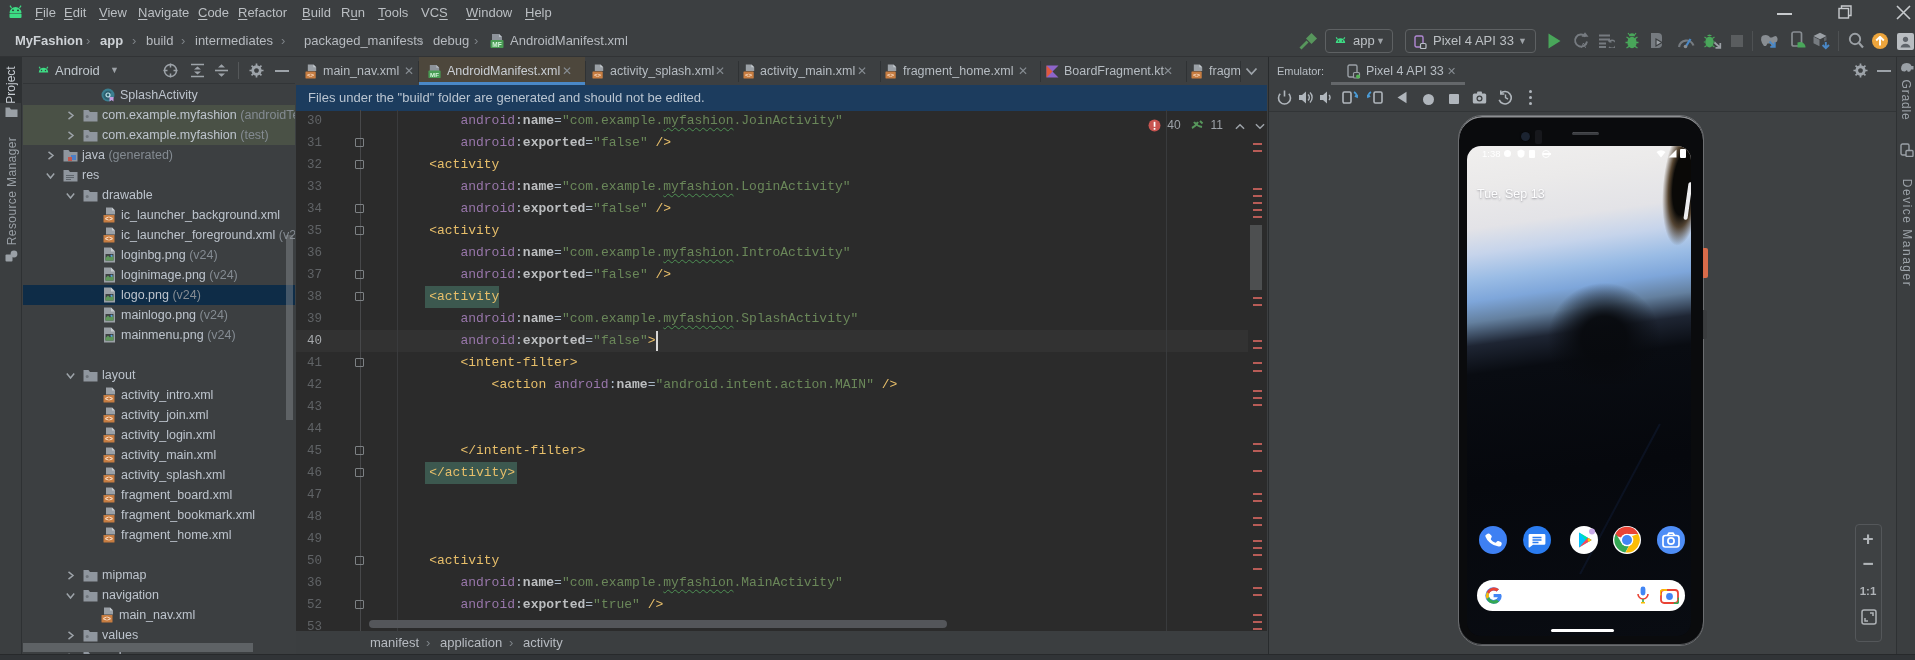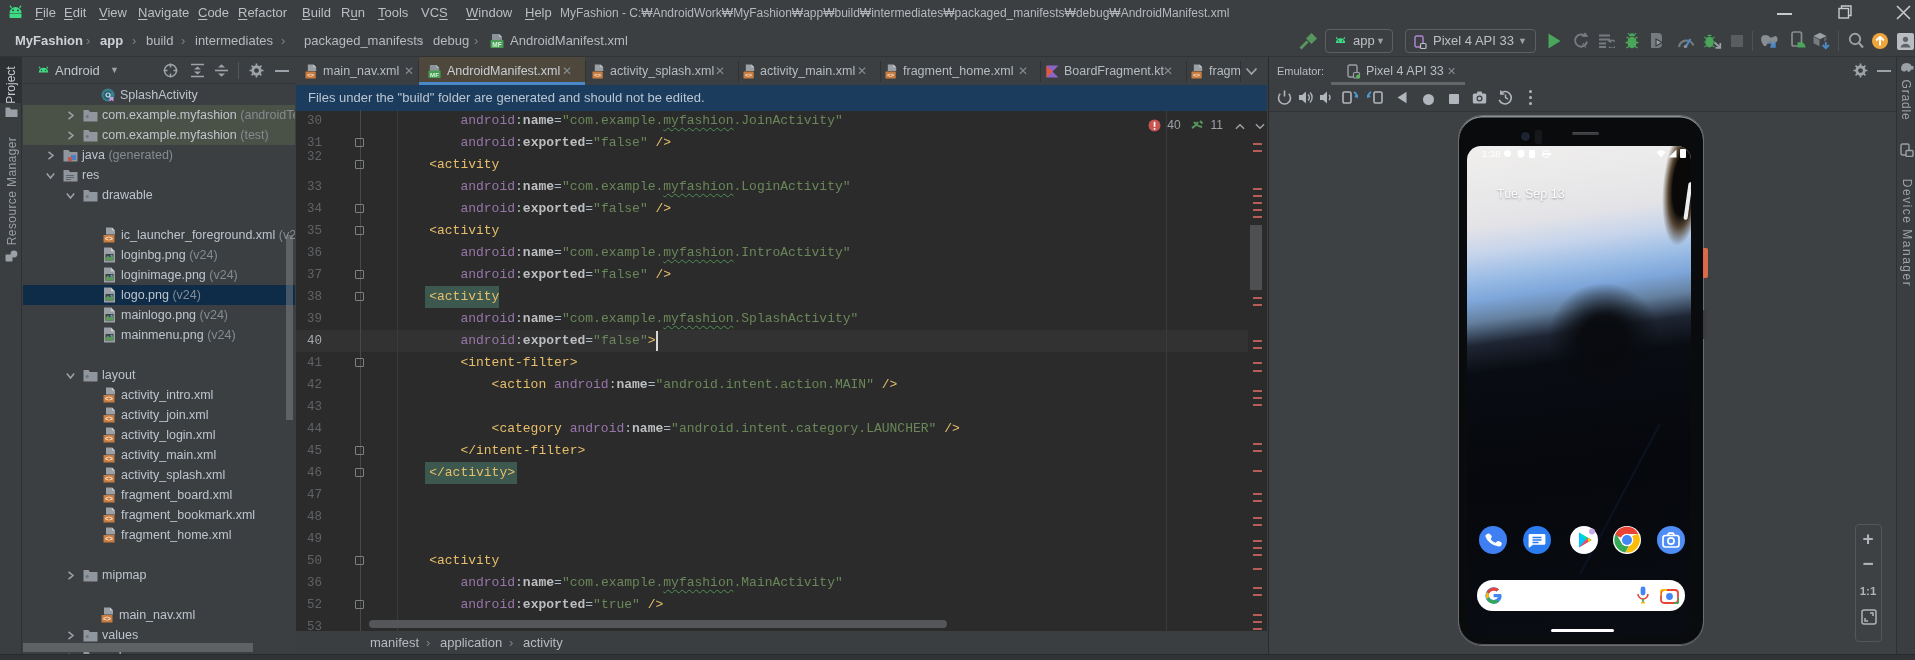--- a/index.html
+++ b/index.html
@@ -68,21 +68,20 @@
 <span class="menu" style="left:99px"><u>V</u>iew</span>
 <span class="menu" style="left:138px"><u>N</u>avigate</span>
 <span class="menu" style="left:198px"><u>C</u>ode</span>
 <span class="menu" style="left:238px"><u>R</u>efactor</span>
 <span class="menu" style="left:302px"><u>B</u>uild</span>
 <span class="menu" style="left:341px">R<u>u</u>n</span>
 <span class="menu" style="left:378px"><u>T</u>ools</span>
 <span class="menu" style="left:421px">VC<u>S</u></span>
 <span class="menu" style="left:466px"><u>W</u>indow</span>
 <span class="menu" style="left:525px"><u>H</u>elp</span>
-<span id="wtitle">MyFashion - C:₩AndroidWork₩MyFashion₩app₩build₩intermediates₩packaged_manifests₩debug₩AndroidManifest.xml</span>
 <div class="abs" style="left:1777px;top:13px;width:15px;height:1.5px;background:#c7cacd"></div>
 <svg class="abs" style="left:1838px;top:5px" width="14" height="14" viewBox="0 0 14 14">
       <rect x="1" y="3.5" width="9.5" height="9.5" fill="none" stroke="#c7cacd" stroke-width="1.4"></rect>
       <path d="M3.5 3.5 v-2.5 h9.5 v9.5 h-2.5" fill="none" stroke="#c7cacd" stroke-width="1.4"></path>
     </svg>
 <svg class="abs" style="left:1896px;top:5px" width="15" height="15" viewBox="0 0 15 15">
       <path d="M1 1 L14 14 M14 1 L1 14" stroke="#c7cacd" stroke-width="1.6"></path>
     </svg>
 </div>
 <div id="toolbar">
@@ -288,20 +287,29 @@
 <div class="trow" style="top:128px">
         <svg class="chev" style="left:43px;top:6px" width="9" height="9" viewBox="0 0 9 9">
           <path d="M0.8 2.5 L4.5 7 L8.2 2.5" stroke="#9da3a9" stroke-width="1.5" fill="none"></path>
         </svg>
         <svg class="chev" style="left:60px;top:4px;width:15px;height:13px" viewBox="0 0 15 13">
           <path d="M0.5 1 h5 l1.5 2 h7.5 v9.5 h-14 z" fill="#8f969e"></path>
           <circle cx="4.2" cy="7.5" r="1.5" fill="#6e747b"></circle>
         </svg>
         <span style="position:absolute;left:79px">drawable</span>
       </div>
+<div class="trow" style="top:148px">
+        <svg class="chev" style="left:80px;top:2px;width:15px;height:16px" viewBox="0 0 15 16">
+          <path d="M3 0.5 h6 l3 3 v4 h-9 z" fill="#9aa0a6"></path>
+          <path d="M9 0.5 l3 3 h-3 z" fill="#c6cbd0"></path>
+          <rect x="0.5" y="8" width="11" height="7.5" rx="0.5" fill="#c77d41"></rect>
+          <text x="6" y="14" font-size="6.5" font-weight="bold" fill="#ffe3cd" text-anchor="middle" font-family="Liberation Mono">&lt;&gt;</text>
+        </svg>
+        <span style="position:absolute;left:98px">ic_launcher_background.xml</span>
+      </div>
 <div class="trow" style="top:168px">
         <svg class="chev" style="left:80px;top:2px;width:15px;height:16px" viewBox="0 0 15 16">
           <path d="M3 0.5 h6 l3 3 v4 h-9 z" fill="#9aa0a6"></path>
           <path d="M9 0.5 l3 3 h-3 z" fill="#c6cbd0"></path>
           <rect x="0.5" y="8" width="11" height="7.5" rx="0.5" fill="#c77d41"></rect>
           <text x="6" y="14" font-size="6.5" font-weight="bold" fill="#ffe3cd" text-anchor="middle" font-family="Liberation Mono">&lt;&gt;</text>
         </svg>
         <span style="position:absolute;left:98px">ic_launcher_foreground.xml <span class="sfx">(v24</span></span>
       </div>
 <div class="trow" style="top:188px">
@@ -438,20 +446,30 @@
       </div>
 <div class="trow" style="top:508px">
         <svg class="chev" style="left:43px;top:6px" width="9" height="9" viewBox="0 0 9 9">
           <path d="M2.5 0.8 L7 4.5 L2.5 8.2" stroke="#9da3a9" stroke-width="1.5" fill="none"></path>
         </svg>
         <svg class="chev" style="left:60px;top:4px;width:15px;height:13px" viewBox="0 0 15 13">
           <path d="M0.5 1 h5 l1.5 2 h7.5 v9.5 h-14 z" fill="#8f969e"></path>
           <circle cx="4.2" cy="7.5" r="1.5" fill="#6e747b"></circle>
         </svg>
         <span style="position:absolute;left:79px">mipmap</span>
+      </div>
+<div class="trow" style="top:528px">
+        <svg class="chev" style="left:43px;top:6px" width="9" height="9" viewBox="0 0 9 9">
+          <path d="M0.8 2.5 L4.5 7 L8.2 2.5" stroke="#9da3a9" stroke-width="1.5" fill="none"></path>
+        </svg>
+        <svg class="chev" style="left:60px;top:4px;width:15px;height:13px" viewBox="0 0 15 13">
+          <path d="M0.5 1 h5 l1.5 2 h7.5 v9.5 h-14 z" fill="#8f969e"></path>
+          <circle cx="4.2" cy="7.5" r="1.5" fill="#6e747b"></circle>
+        </svg>
+        <span style="position:absolute;left:79px">navigation</span>
       </div>
 <div class="trow" style="top:548px">
         <svg class="chev" style="left:78px;top:2px;width:15px;height:16px" viewBox="0 0 15 16">
           <path d="M3 0.5 h6 l3 3 v4 h-9 z" fill="#9aa0a6"></path>
           <path d="M9 0.5 l3 3 h-3 z" fill="#c6cbd0"></path>
           <rect x="0.5" y="8" width="11" height="7.5" rx="0.5" fill="#c77d41"></rect>
           <text x="6" y="14" font-size="6.5" font-weight="bold" fill="#ffe3cd" text-anchor="middle" font-family="Liberation Mono">&lt;&gt;</text>
         </svg>
         <span style="position:absolute;left:96px">main_nav.xml</span>
       </div>
@@ -551,21 +569,21 @@
 <span style="position:absolute;left:12px">Files under the "build" folder are generated and should not be edited.</span>
 </div>
 <div id="code">
 <div class="abs" style="left:0;top:220px;width:952px;height:22px;background:#323232"></div>
 <div class="abs" style="left:129px;top:176px;width:74px;height:22px;background:#3c584f"></div>
 <div class="abs" style="left:129px;top:352px;width:92px;height:22px;background:#3c584f"></div>
 <div class="abs" style="left:64px;top:0;width:1px;height:521px;background:#47484a"></div>
 <div class="abs" style="left:101px;top:0;width:1px;height:521px;background:#3a3b3d"></div>
 <div class="gn" style="top:0px;color:#606366">30</div>
       <div class="gn" style="top:22px;color:#606366">31</div>
-      <div class="gn" style="top:36px;color:#606366">32</div>
+      <div class="gn" style="top:44px;color:#606366">32</div>
       <div class="gn" style="top:66px;color:#606366">33</div>
       <div class="gn" style="top:88px;color:#606366">34</div>
       <div class="gn" style="top:110px;color:#606366">35</div>
       <div class="gn" style="top:132px;color:#606366">36</div>
       <div class="gn" style="top:154px;color:#606366">37</div>
       <div class="gn" style="top:176px;color:#606366">38</div>
       <div class="gn" style="top:198px;color:#606366">39</div>
       <div class="gn" style="top:220px;color:#a6a9ac">40</div>
       <div class="gn" style="top:242px;color:#606366">41</div>
       <div class="gn" style="top:264px;color:#606366">42</div>
@@ -597,21 +615,20 @@
       <div class="cl" style="top:66px"><span class="ap">        android</span><span class="pu">:</span><span class="an">name</span><span class="pu">=</span><span class="st">"com.example.<span class="wv">myfashion</span>.LoginActivity"</span></div>
       <div class="cl" style="top:88px"><span class="ap">        android</span><span class="pu">:</span><span class="an">exported</span><span class="pu">=</span><span class="st">"false"</span> <span class="tg">/&gt;</span></div>
       <div class="cl" style="top:110px"><span class="tg">    &lt;activity</span></div>
       <div class="cl" style="top:132px"><span class="ap">        android</span><span class="pu">:</span><span class="an">name</span><span class="pu">=</span><span class="st">"com.example.<span class="wv">myfashion</span>.IntroActivity"</span></div>
       <div class="cl" style="top:154px"><span class="ap">        android</span><span class="pu">:</span><span class="an">exported</span><span class="pu">=</span><span class="st">"false"</span> <span class="tg">/&gt;</span></div>
       <div class="cl" style="top:176px"><span class="tg">    &lt;activity</span></div>
       <div class="cl" style="top:198px"><span class="ap">        android</span><span class="pu">:</span><span class="an">name</span><span class="pu">=</span><span class="st">"com.example.<span class="wv">myfashion</span>.SplashActivity"</span></div>
       <div class="cl" style="top:220px"><span class="ap">        android</span><span class="pu">:</span><span class="an">exported</span><span class="pu">=</span><span class="st">"false"</span><span class="tg">&gt;</span></div>
       <div class="cl" style="top:242px"><span class="tg">        &lt;intent-filter&gt;</span></div>
       <div class="cl" style="top:264px"><span class="tg">            &lt;action</span> <span class="ap">android</span><span class="pu">:</span><span class="an">name</span><span class="pu">=</span><span class="st">"android.intent.action.MAIN"</span> <span class="tg">/&gt;</span></div>
-      <div class="cl" style="top:308px"><span class="tg">            &lt;category</span> <span class="ap">android</span><span class="pu">:</span><span class="an">name</span><span class="pu">=</span><span class="st">"android.intent.category.LAUNCHER"</span> <span class="tg">/&gt;</span></div>
       <div class="cl" style="top:330px"><span class="tg">        &lt;/intent-filter&gt;</span></div>
       <div class="cl" style="top:352px"><span class="tg">    &lt;/activity&gt;</span></div>
       <div class="cl" style="top:440px"><span class="tg">    &lt;activity</span></div>
       <div class="cl" style="top:462px"><span class="ap">        android</span><span class="pu">:</span><span class="an">name</span><span class="pu">=</span><span class="st">"com.example.<span class="wv">myfashion</span>.MainActivity"</span></div>
       <div class="cl" style="top:484px"><span class="ap">        android</span><span class="pu">:</span><span class="an">exported</span><span class="pu">=</span><span class="st">"true"</span> <span class="tg">/&gt;</span></div>
 <div class="abs" style="left:360px;top:221px;width:1.6px;height:20px;background:#d8d8d8"></div>
 <div class="abs" style="left:870px;top:0;width:1px;height:521px;background:#393b3d"></div>
 <div class="abs" style="left:852px;top:7px;height:16px;line-height:16px;font-size:12px;color:#9da2a8;white-space:nowrap">
 <svg style="display:inline-block;vertical-align:-3px" width="13" height="13" viewBox="0 0 13 13">
           <circle cx="6.5" cy="6.5" r="6" fill="#c75450"></circle>
@@ -754,21 +771,21 @@
 <div class="abs" style="left:62px;top:4px;width:6px;height:8px;background:#fff;border-radius:1px"></div>
 <div class="abs" style="left:75px;top:4px;width:8px;height:8px;border-radius:50%;border:1.4px solid #fff"></div>
 <div class="abs" style="left:75.6px;top:7.2px;width:8px;height:1.4px;background:#fff"></div>
 <svg class="abs" style="left:189px;top:3px" width="10" height="9" viewBox="0 0 10 9">
         <path d="M5 8.5 L0.5 3 A7 7 0 0 1 9.5 3 z" fill="#fff"></path>
       </svg>
 <svg class="abs" style="left:201px;top:3px" width="9" height="9" viewBox="0 0 9 9">
         <path d="M8.5 0.5 V8.5 H0.5 z" fill="#fff"></path>
       </svg>
 <div class="abs" style="left:213px;top:2.5px;width:5.5px;height:9.5px;background:#fff;border-radius:1px"></div>
-<span class="abs" style="left:30px;top:41px;font-size:12.5px;color:#fdfdfe;text-shadow:0 1px 2px rgba(60,60,70,0.45)">Tue, Sep 13</span>
+<span class="abs" style="left:10px;top:41px;font-size:12.5px;color:#fdfdfe;text-shadow:0 1px 2px rgba(60,60,70,0.45)">Tue, Sep 13</span>
 
 <svg class="abs" style="left:12px;top:380px" width="28" height="28" viewBox="0 0 28 28">
         <circle cx="14" cy="14" r="14" fill="#3e80f3"></circle>
         <path d="M8.3 7.6 q2.3 -1.4 3.4 0 l1.4 2.1 q0.6 1.1 -0.6 2.1 q-1 0.8 -0.4 1.7 q1.3 2.1 3.4 3.3 q1 0.5 1.7 -0.3 q0.9 -1.2 2 -0.7 l2.3 1.2 q1.4 0.9 0.2 3.1 q-1 1.7 -3 1.2 q-4.6 -1.2 -7.8 -4.7 q-3.2 -3.4 -3.9 -7.2 q-0.3 -1.7 1.3 -1.8 z" fill="#fff" transform="rotate(-8 14 14)"></path>
       </svg>
 <svg class="abs" style="left:56px;top:380px" width="28" height="28" viewBox="0 0 28 28">
         <circle cx="14" cy="14" r="14" fill="#2a7cf0"></circle>
         <path d="M7 8 h14 q1.4 0 1.4 1.4 v8 q0 1.4 -1.4 1.4 H10 l-3.6 2.6 q-0.8 0.5 -0.8 -0.6 V9.4 Q5.6 8 7 8 z" fill="#fff"></path>
         <path d="M9.5 11.5 h9 M9.5 14 h9 M9.5 16.5 h6" stroke="#2a7cf0" stroke-width="1.3"></path>
       </svg>

